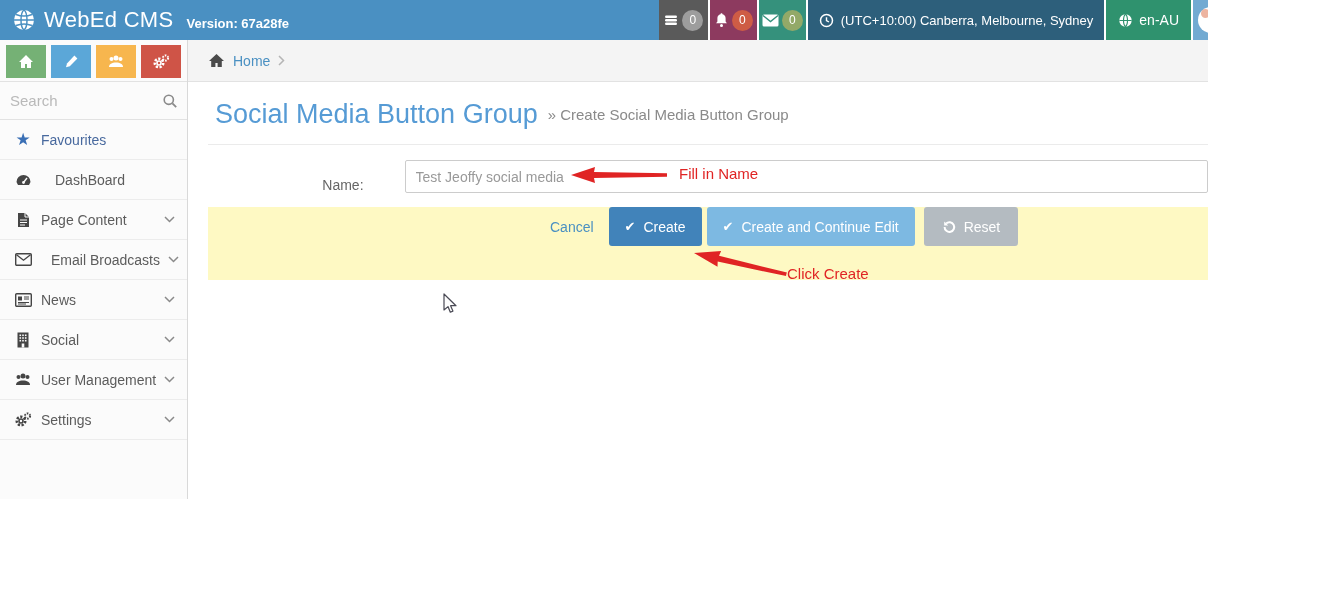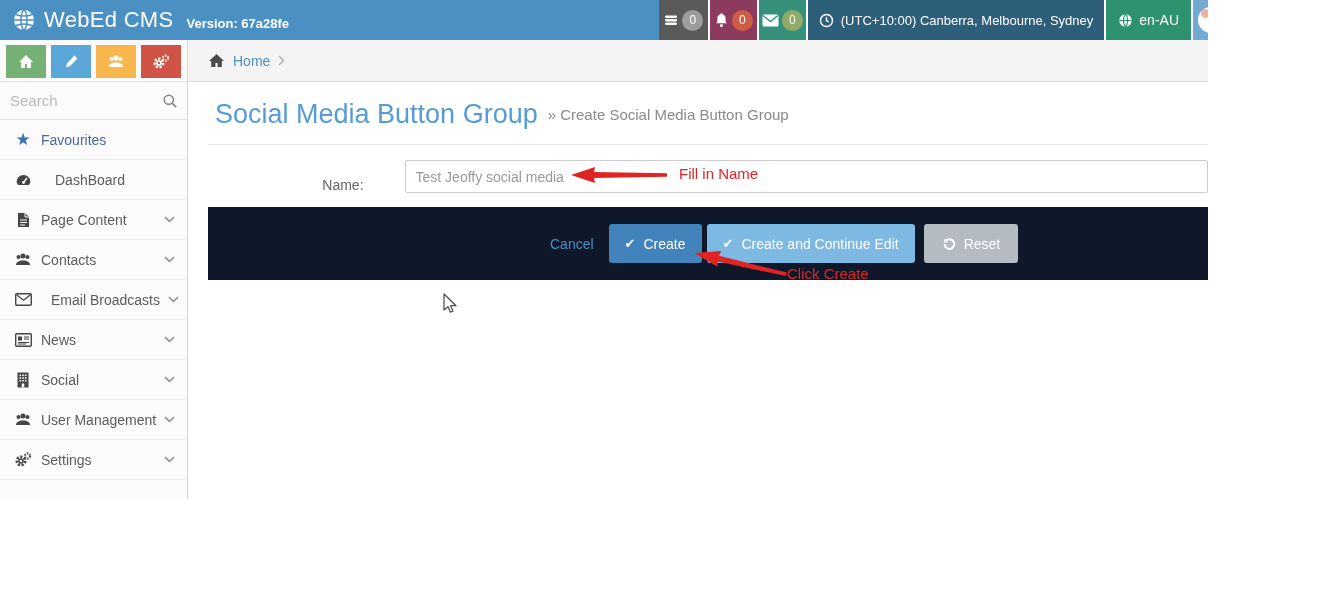--- a/index.html
+++ b/index.html
@@ -65,21 +65,21 @@
   .crumb-home { color:#4a90c2; font-size:14px; text-decoration:none; cursor:pointer; }
   .content { padding-left:20px; }
   .page-header { display:flex; align-items:center; margin:17px 0 0 7px; }
   .page-title { font-size:27px; font-weight:300; color:#569bd5; }
   .page-sub { font-size:15px; color:#8a8a8a; margin-left:10px; }
   .title-rule { border:none; border-top:1px solid #ebebeb; margin-top:14px; }
   .form-row { margin-top:15px; display:flex; align-items:flex-end;gap:13px; }
   .form-label { width:192px; text-align:right; padding-right:28px; color:#666; font-size:14px; }
   .form-input { width:846px; height:33px; border:1px solid #ccc; border-radius:2px;
                 padding:0 10px; font-size:14px; color:#999; background:#fff; font-family:inherit; }
-  .form-footer { margin-top:14px; height:73px; background:#0f172a; display:flex; align-items:center; }
+  .form-footer { margin-top:14px; height:73px; background:#fef9c3; display:flex; align-items:flex-start; }
   .footer-inner { display:flex; align-items:center; margin-left:342px; }
   .cancel-link { color:#4a90c2; font-size:14px; margin-right:15px; cursor:pointer; text-decoration:none; }
   .btn { height:39px; border:none; border-radius:3px; color:#fff; font-size:14px;
          display:flex; align-items:center; gap:8px; padding:0 16px; cursor:pointer;
          font-family:inherit; }
   .btn-create { background:#4183ba; margin-right:5px; }
   .btn-cce { background:#7db9e2; margin-right:9px; }
   .btn-reset { background:#b4bbc1; padding:0 18px; }
   .btn-check { font-size:13px; }
 
@@ -244,36 +244,20 @@
       </span>
       <span class="mi-label">Page Content</span>
       <span class="mi-chevron">
         <svg width="11" height="7" viewBox="0 0 11 7">
             <path d="M1 1l4.5 4.5L10 1" fill="none" stroke="#8a8a8a" stroke-width="1.5"></path>
           </svg>
       </span>
     </div>
 
 
-    <div class="menu-item">
-      <span class="mi-icon">
-        <svg width="18" height="15" viewBox="0 0 18 15" fill="#454545">
-          <circle cx="4.5" cy="5" r="2"></circle>
-            <circle cx="13.5" cy="5" r="2"></circle>
-            <circle cx="9" cy="4" r="2.5"></circle>
-          <path d="M2 13c0-2.6 3-4.4 7-4.4s7 1.8 7 4.4z"></path>
-        </svg>
-      </span>
-      <span class="mi-label">Contacts</span>
-      <span class="mi-chevron">
-        <svg width="11" height="7" viewBox="0 0 11 7">
-            <path d="M1 1l4.5 4.5L10 1" fill="none" stroke="#8a8a8a" stroke-width="1.5"></path>
-          </svg>
-      </span>
-    </div>
 
     <div class="menu-item mi-indent" style="padding-right:8px;">
       <span class="mi-icon">
         <svg width="17" height="13" viewBox="0 0 17 13">
           <rect x="0.7" y="0.7" width="15.6" height="11.6" rx="1" fill="none" stroke="#454545" stroke-width="1.4"></rect>
           <path d="M1.5 1.8l7 5.4 7-5.4" fill="none" stroke="#454545" stroke-width="1.4"></path>
         </svg>
       </span>
       <span class="mi-label" style="margin-left:18px;">Email Broadcasts</span>
       <span class="mi-chevron">

